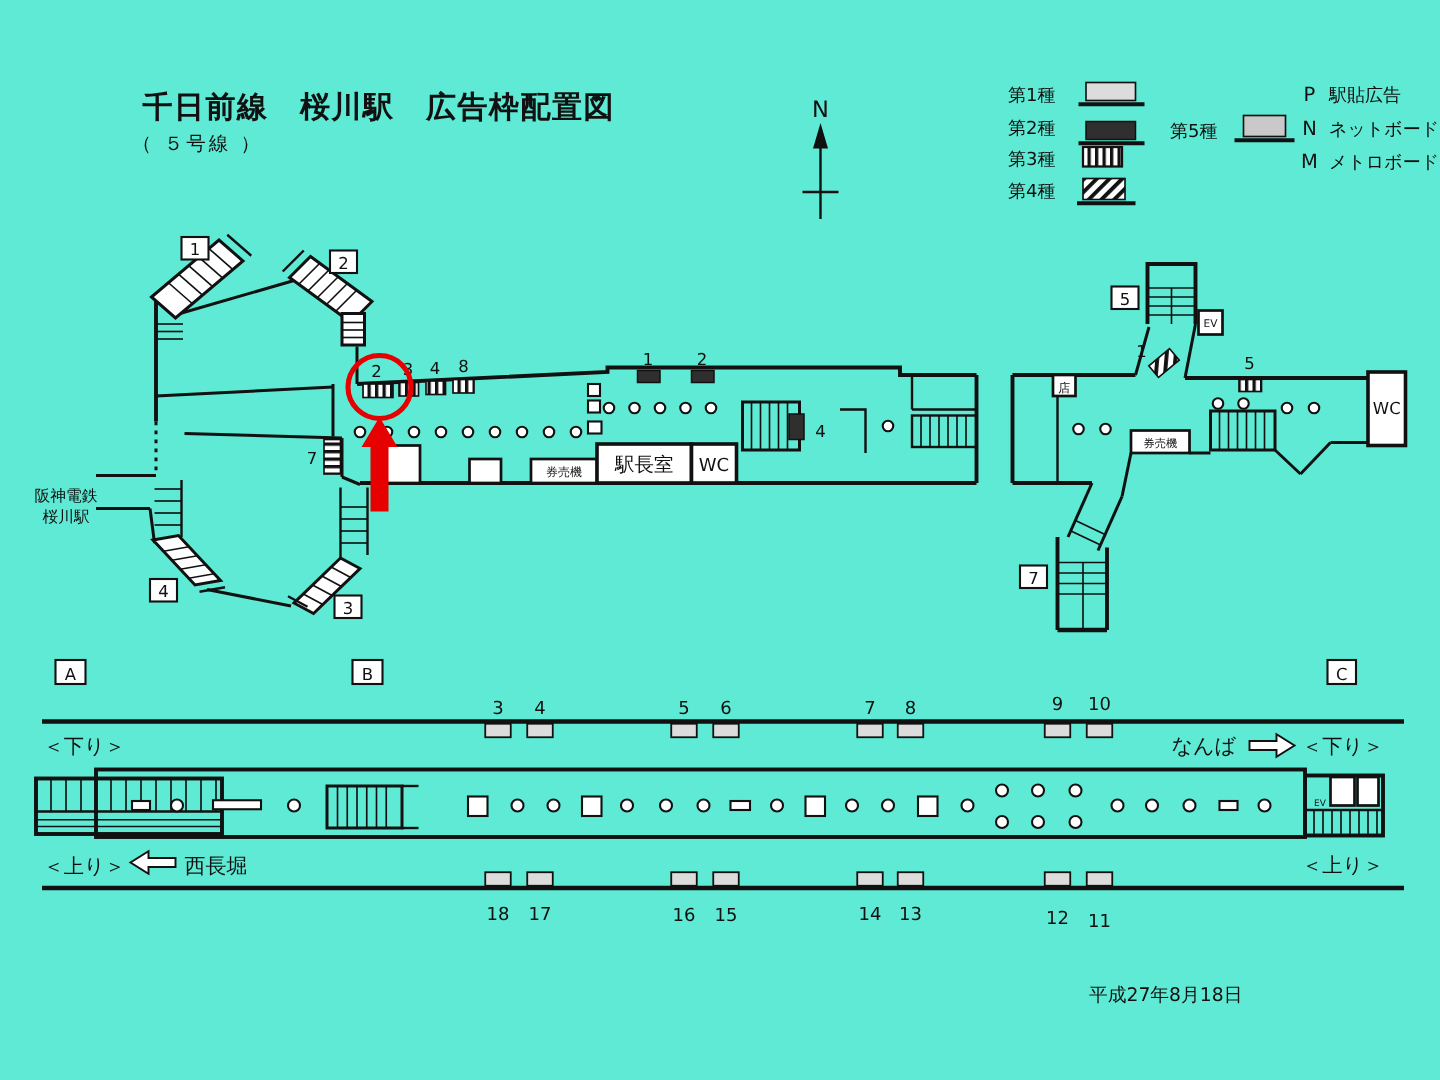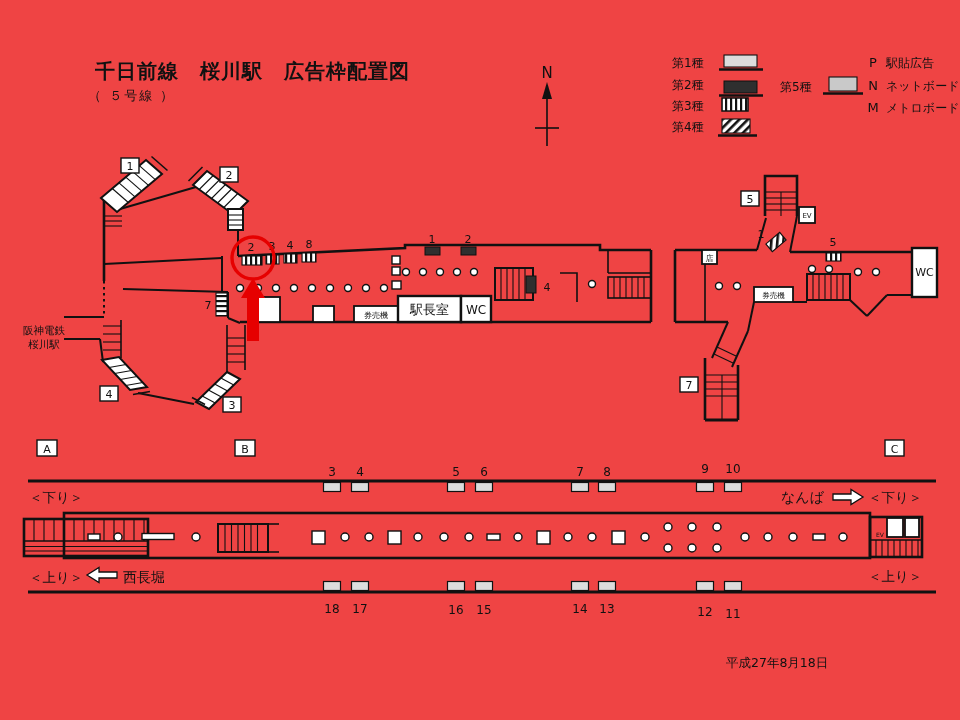--- a/index.html
+++ b/index.html
@@ -1,16 +1,16 @@
 <!DOCTYPE html>
 <html><head>
 <meta charset="utf-8">
 <style>
   html,body{margin:0;padding:0;background:#fff;}
-  .page{position:relative;width:960px;height:720px;background:#ef4444;overflow:hidden;}
+  .page{position:relative;width:960px;height:720px;background:#5eead4;overflow:hidden;}
   svg{display:block;}
   text{font-family:"DejaVu Sans","Liberation Sans",sans-serif;fill:#111;}
   .tc{text-anchor:middle;}
   .bold{font-weight:bold;}
   .w15{stroke:#111;stroke-width:1.6;fill:none;}
   .w2{stroke:#111;stroke-width:2;fill:none;}
   .w25{stroke:#111;stroke-width:2.6;fill:none;}
   .w3{stroke:#111;stroke-width:3;fill:none;}
   .thin{stroke:#111;stroke-width:1.1;fill:none;}
   .roomf{fill:#fff;stroke:#111;stroke-width:1.8;}

